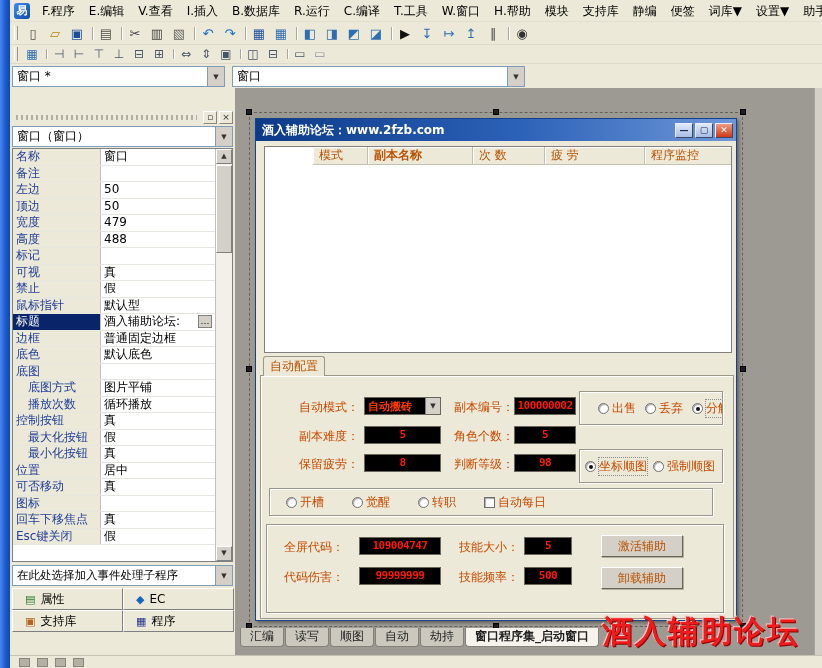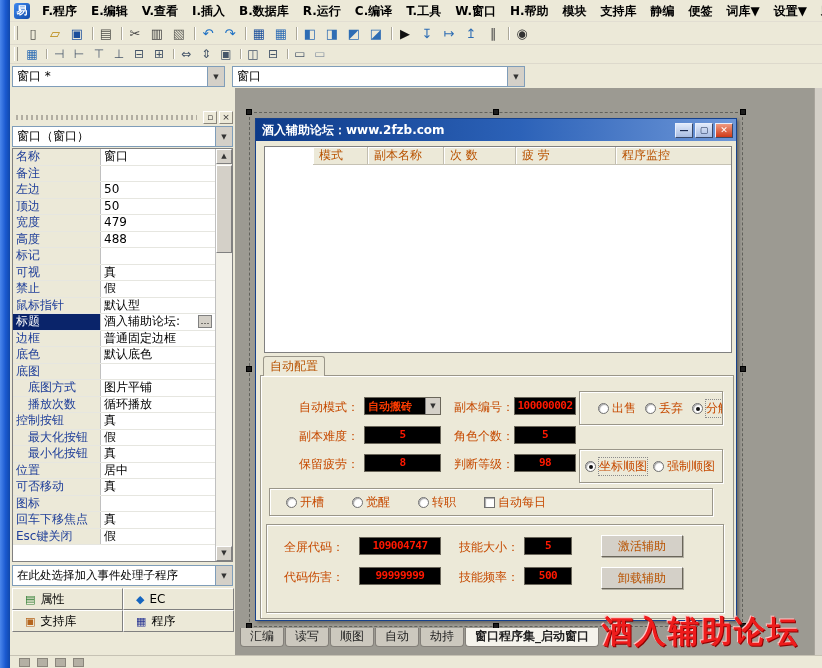--- a/index.html
+++ b/index.html
@@ -16,21 +16,21 @@
     background:#d4d0c8; border-left:1px solid #a8a49c; }
 
   
   .menubar { position:absolute; left:10px; top:0; width:812px; height:22px;
     display:flex; align-items:center; padding-left:4px; background:#ece9d8;
     border-bottom:1px solid #e2ded2; white-space:nowrap; overflow:hidden; }
   .app-logo { width:16px; height:16px; border-radius:3px; margin-right:5px; flex:0 0 auto;
     background:linear-gradient(135deg,#3f8af0,#0f4aa8); color:#fff; font-size:11px;
     line-height:16px; text-align:center; font-weight:bold; }
   .menu-items { display:flex; height:22px; }
-  .mitem { padding:0 7px; line-height:22px;font-weight:bold; }
+  .mitem { padding:0 7px; line-height:22px; }
 
   
   .toolbar { position:absolute; left:10px; width:812px; background:#ece9d8;
     display:flex; align-items:center; padding-left:2px; overflow:hidden; }
   .tb1 { top:22px; height:23px; border-bottom:1px solid #ddd9cc; }
   .tb2 { top:45px; height:19px; border-bottom:1px solid #ddd9cc; }
   .tb-grip { width:4px; height:14px; margin:0 4px 0 2px; flex:0 0 auto;
     border-left:1px solid #fff; border-right:1px solid #9a968a; }
   .icon-strip { display:flex; align-items:center; }
   .ticon { width:22px; height:19px; display:flex; align-items:center; justify-content:center;
@@ -529,21 +529,21 @@
             <span class="tb-ctl">▢</span>
             <span class="tb-ctl close">✕</span>
           </span>
       </div>
       <div class="form-client">
 
         <div class="listview">
           <div class="lv-head">
 
           <div class="lv-col" style="width: 55px;">模式</div>
-              <div class="lv-col" style="width: 76px;">副本名称</div>
+              <div class="lv-col" style="width: 105px; font-weight: bold;">副本名称</div>
               <div class="lv-col" style="width: 72px;">次 数</div>
               <div class="lv-col" style="width: 100px;">疲 劳</div>
               <div class="lv-col" style="width: 146px;">程序监控</div>
             </div>
         </div>
 
         <div class="cfg-tab">自动配置</div>
         <div class="cfg-page"></div>
 
         <span class="flabel" style="left:43px;top:258px">自动模式：</span>

